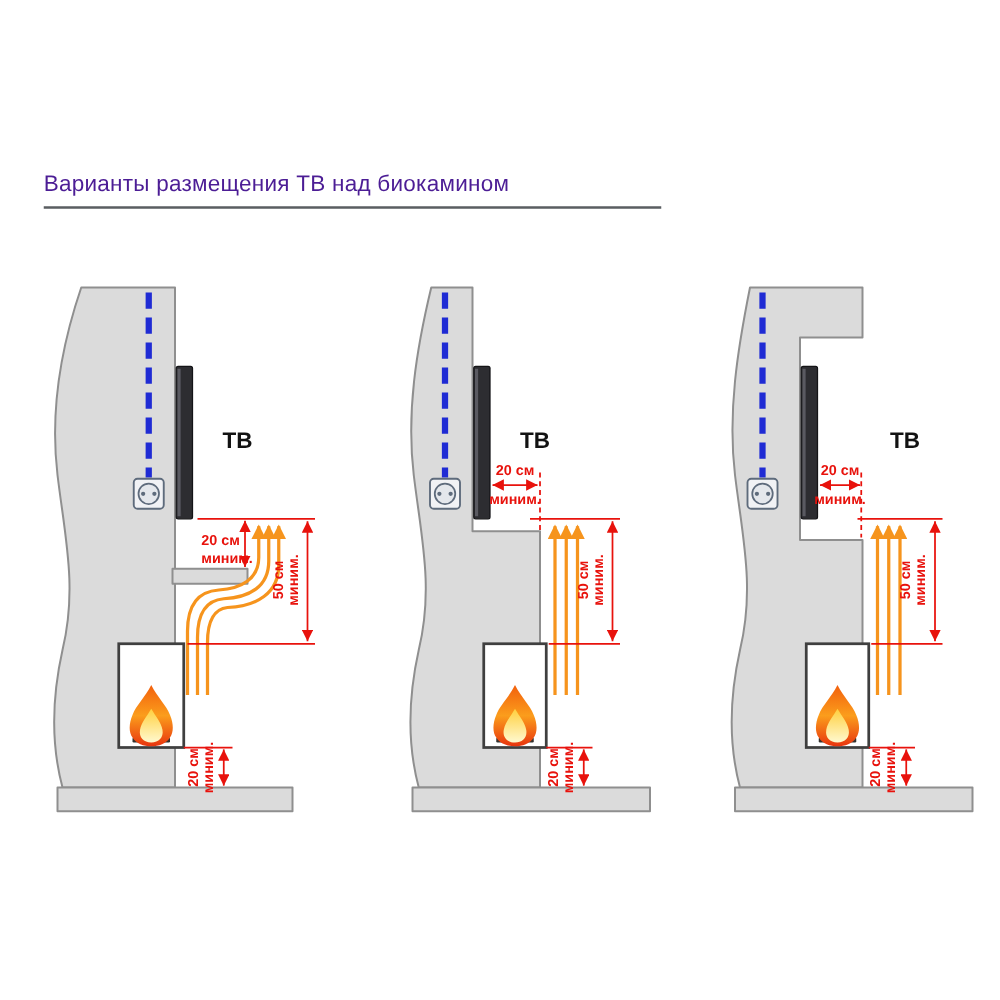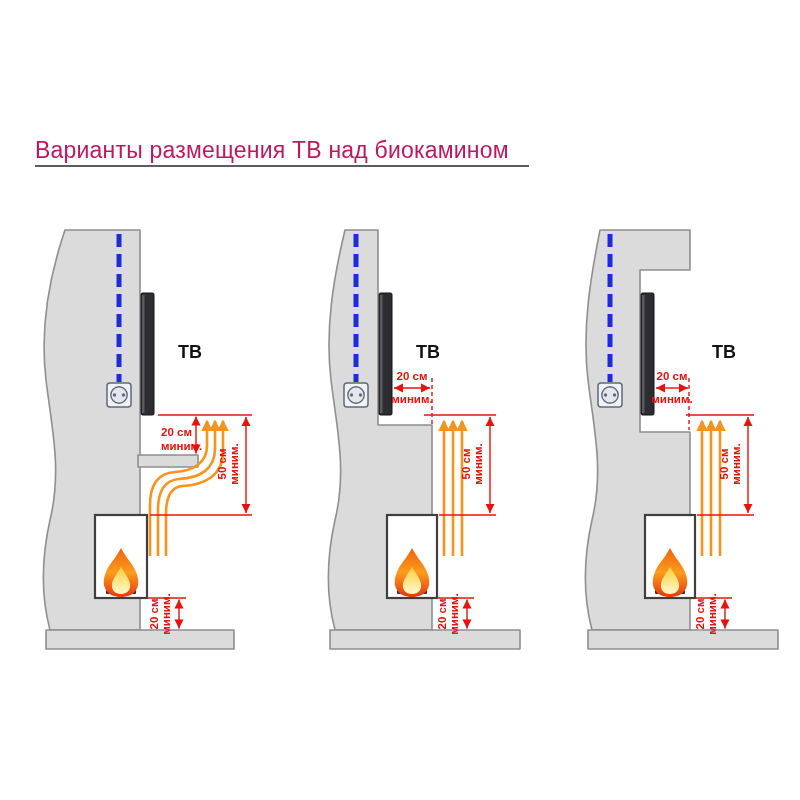--- a/index.html
+++ b/index.html
@@ -1,18 +1,18 @@
 <!DOCTYPE html>
 <html style="--dimension-red: #e8120c; --heat-orange: #f6941d; --cable-blue: #1f2bd4; --wall-gray: #dbdbdb; --tv-dark: #2d2d31;"><head>
 <meta charset="utf-8">
 <style>
   html,body{margin:0;padding:0;background:#fff;}
   .stage{position:relative;width:800px;height:800px;background:#ffffff;overflow:hidden;
          font-family:"Liberation Sans", sans-serif;}
-  .title{position:absolute;left:35px;top:137px;font-size:23px;color:#be185d;
+  .title{position:absolute;left:35px;top:137px;font-size:18px;color:#4c1d95;
          font-weight:normal;margin:0;letter-spacing:.2px;}
   .title-rule{position:absolute;left:35px;top:165px;width:494px;height:2px;background:#5a5e61;}
   svg{position:absolute;left:0;top:0;}
 
   .wall{fill:var(--wall-gray,#dbdbdb);stroke:#8f8f8f;stroke-width:1.6;stroke-linejoin:round;}
   .firebox{fill:#ffffff;stroke:#3f3f3f;stroke-width:2.2;}
   .cable{stroke:var(--cable-blue,#1f2bd4);stroke-width:5;stroke-dasharray:13 7;fill:none;}
   .tv-panel{fill:var(--tv-dark,#2d2d31);stroke:#141417;stroke-width:1;}
   .tv-edge{fill:#5a5a61;}
   .tv-label{font:bold 18px "Liberation Sans",sans-serif;fill:#121212;}

